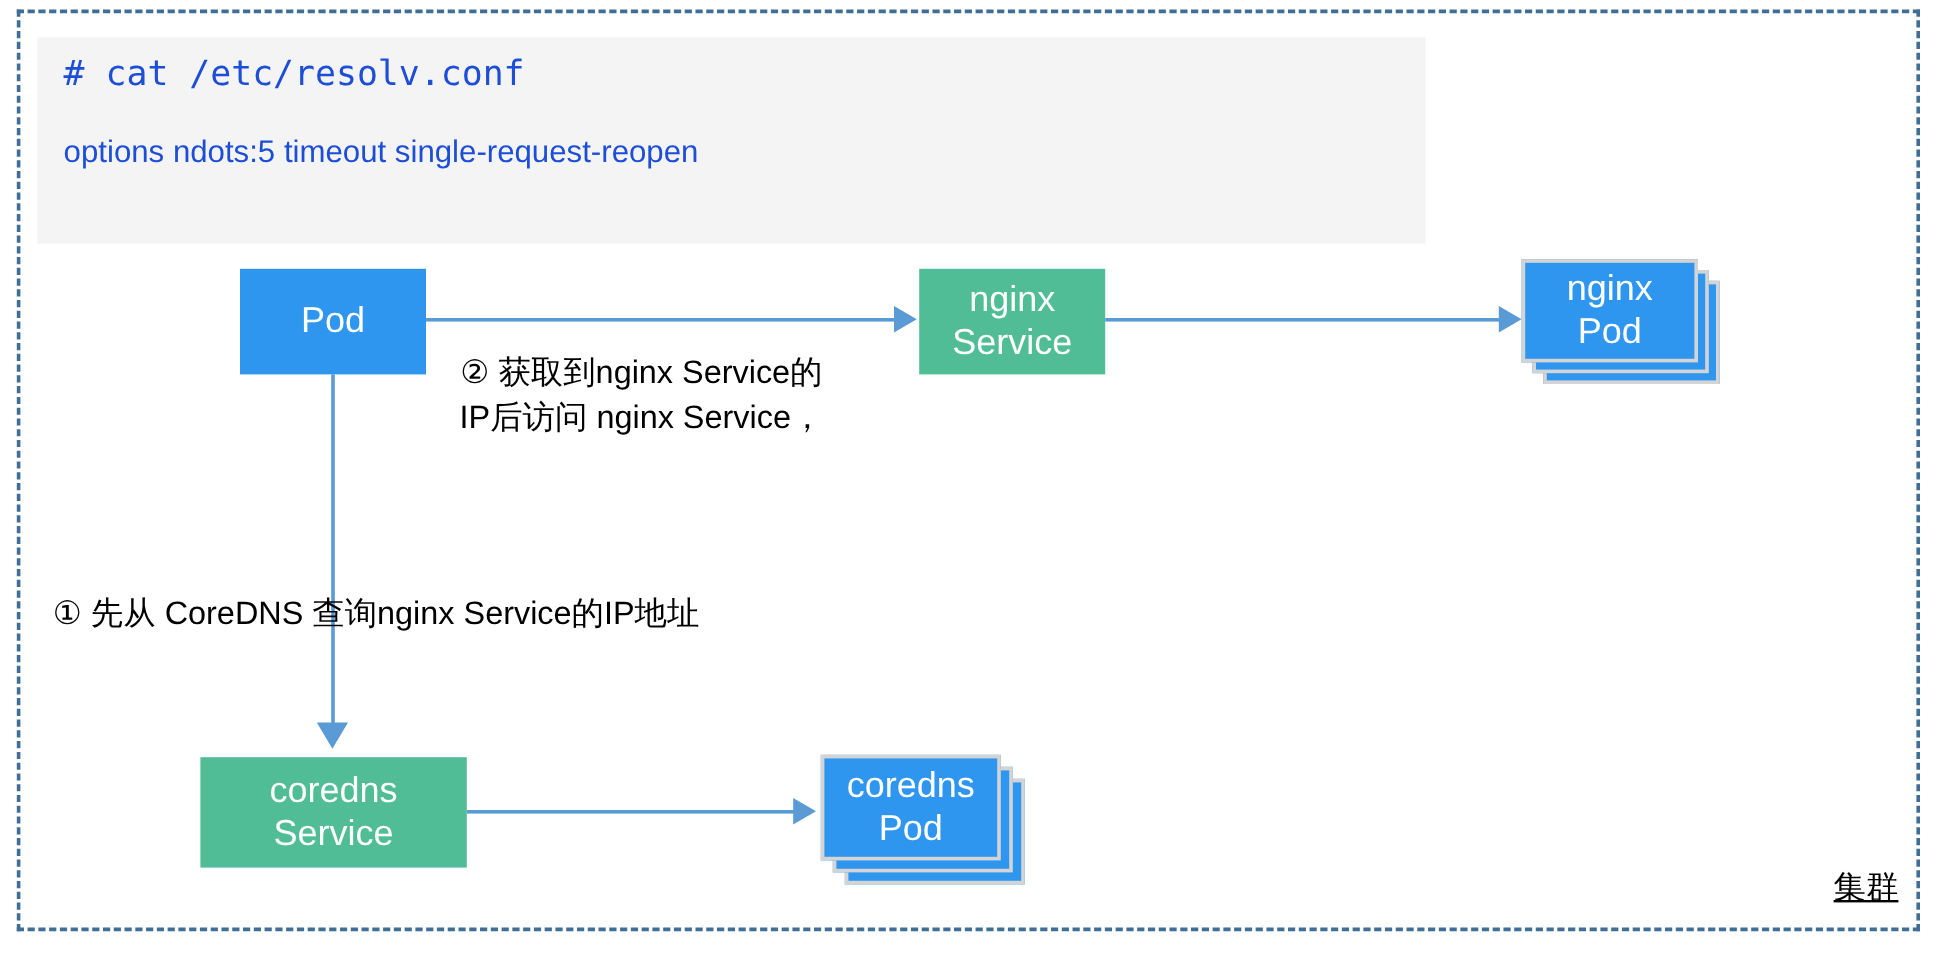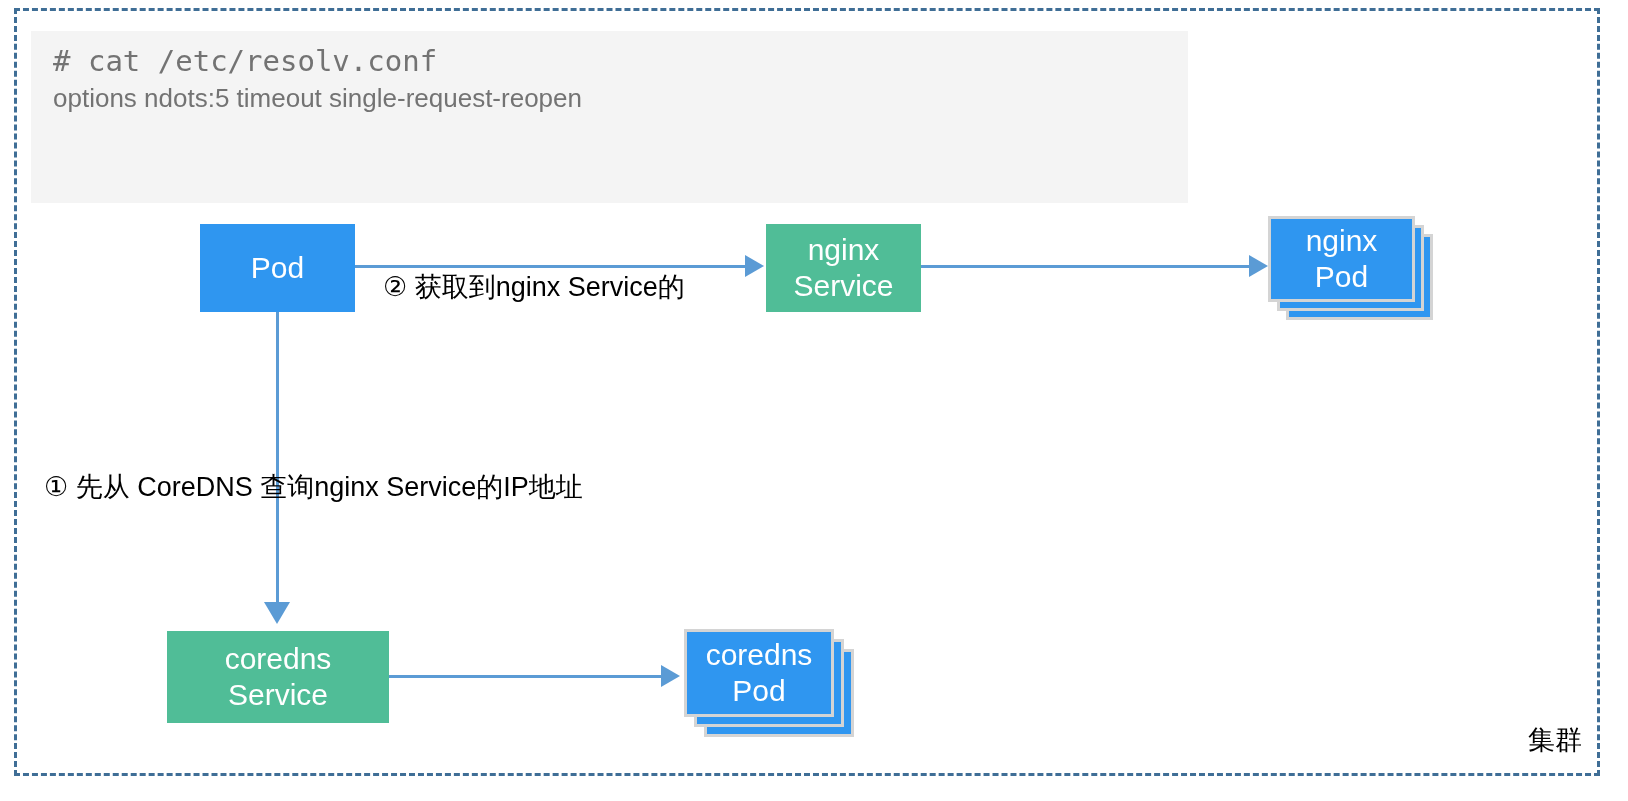--- a/index.html
+++ b/index.html
@@ -29,45 +29,47 @@
 
   #cluster-label {
     position: absolute;
     right: 46px;
     bottom: 48px;
     font-size: 27px;
     line-height: 1;
     color: #000000;
     white-space: nowrap;
     font-family: "DejaVu Sans", "Liberation Sans", sans-serif;
+    text-decoration: underline;
   }
 
   
   #resolv-block {
     position: absolute;
     left: 31px;
     top: 31px;
     width: 1157px;
     height: 172px;
     background: #f4f4f4;
     box-sizing: border-box;
     padding: 12px 0 0 22px;
   }
   .code-line {
     font-family: "DejaVu Sans Mono", "Liberation Mono", monospace;
     font-size: 29px;
     line-height: 37px;
-    color: #737373;
+    color: #1d4ed8;
     white-space: pre;
     letter-spacing: 0px;
   }
   .code-line.sans {
     font-family: "Liberation Sans", "DejaVu Sans", sans-serif;
     font-size: 26px;
     line-height: 36px;
+    margin-top: 28px;
   }
 
   
   .node-box {
     position: absolute;
     box-sizing: border-box;
     display: flex;
     flex-direction: column;
     align-items: center;
     justify-content: center;
@@ -174,28 +176,29 @@
 
 <div class="stack-wrap" style="left:1268px; top:216px; width:165px; height:104px;">
   <div class="stack-layer" style="left:18px; top:18px; width:147px; height:86px;"></div>
   <div class="stack-layer" style="left:9px; top:9px; width:147px; height:86px;"></div>
   <div class="stack-front" style="width:147px; height:86px;">
     <span>nginx</span>
     <span>Pod</span>
   </div>
 </div>
 
-<div class="annot" id="annot-two" style="left:383px; top:268px;text-align:center;">
+<div class="annot" id="annot-two" style="left:383px; top:291px;text-align:center;">
   <span>② 获取到nginx Service的</span>
+  <span>IP后访问  nginx Service，</span>
 </div>
 
 <div class="arrow-line-v" style="left:276px; top:312px; height:292px;"></div>
 <div class="arrow-head-d" style="left:264px; top:602px;"></div>
 
-<div class="annot" id="annot-one" style="left:44px; top:468px;">① 先从 CoreDNS 查询nginx Service的IP地址</div>
+<div class="annot" id="annot-one" style="left:44px; top:492px;">① 先从 CoreDNS 查询nginx Service的IP地址</div>
 
 <div class="node-box green" style="left:167px; top:631px; width:222px; height:92px;">
   <span>coredns</span>
   <span>Service</span>
 </div>
 
 <div class="arrow-line-h" style="left:389px; top:675px; width:274px;"></div>
 <div class="arrow-head-r" style="left:661px; top:665px;"></div>
 
 <div class="stack-wrap" style="left:684px; top:629px; width:170px; height:108px;">

